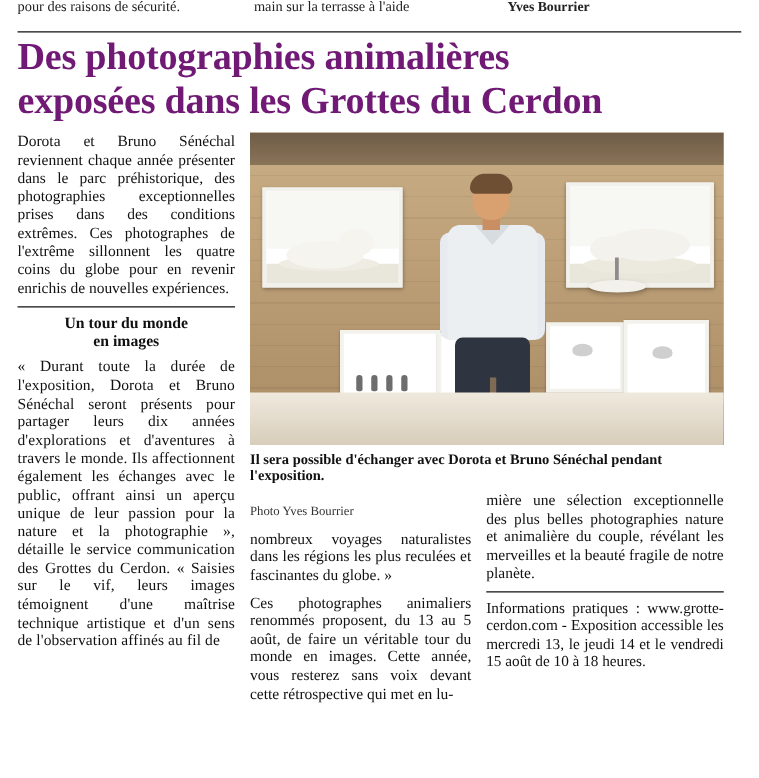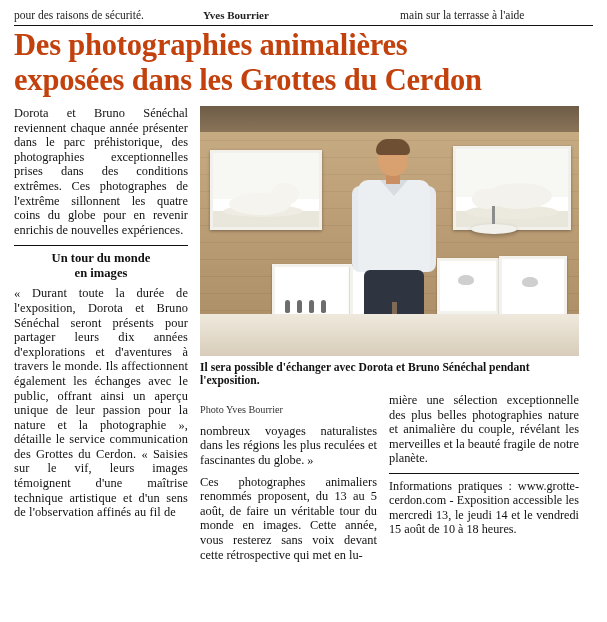--- a/index.html
+++ b/index.html
@@ -22,21 +22,20 @@
     padding: 0 14px;
   }
 
   
   .top-strip {
     position: relative;
     height: 22px;
     overflow: hidden;
     display: flex;
     gap: 0;
-    align-items: flex-end;
   }
   .top-col {
     font-family: "Liberation Serif", serif;
     font-size: 11.5px;
     line-height: 13px;
     color: #222;
     overflow: hidden;
     white-space: nowrap;
   }
   .top-col.c1 { width: 182px; }
@@ -58,21 +57,21 @@
     margin: 10px 0 2px 0;
   }
 
   
   .headline {
     font-family: "Liberation Serif", serif;
     font-weight: bold;
     font-size: 30.5px;
     line-height: 35px;
     letter-spacing: -0.2px;
-    color: #c2410c;
+    color: #701a75;
     margin: 2px 0 6px 0;
   }
 
   
   .body-grid {
     display: flex;
     gap: 0;
     margin-top: 8px;
   }
   .col {
@@ -266,22 +265,22 @@
     position: absolute; left: 21px; top: -18px; width: 3px; height: 18px; background: #8c8c8c;
   }
 </style>
 </head>
 <body>
 
 <div class="page">
 
   <div class="top-strip">
     <div class="top-col c1">pour des raisons de sécurité.</div>
+    <div class="top-col c2">main sur la terrasse à l'aide</div>
     <div class="top-col c3">Yves Bourrier</div>
-    <div class="top-col c2">main sur la terrasse à l'aide</div>
   </div>
   <hr class="rule-top">
 
 
   <h1 class="headline">
     <span>Des photographies animalières</span><br>
     <span>exposées dans les Grottes du Cerdon</span>
   </h1>
 
   <div class="body-grid">

